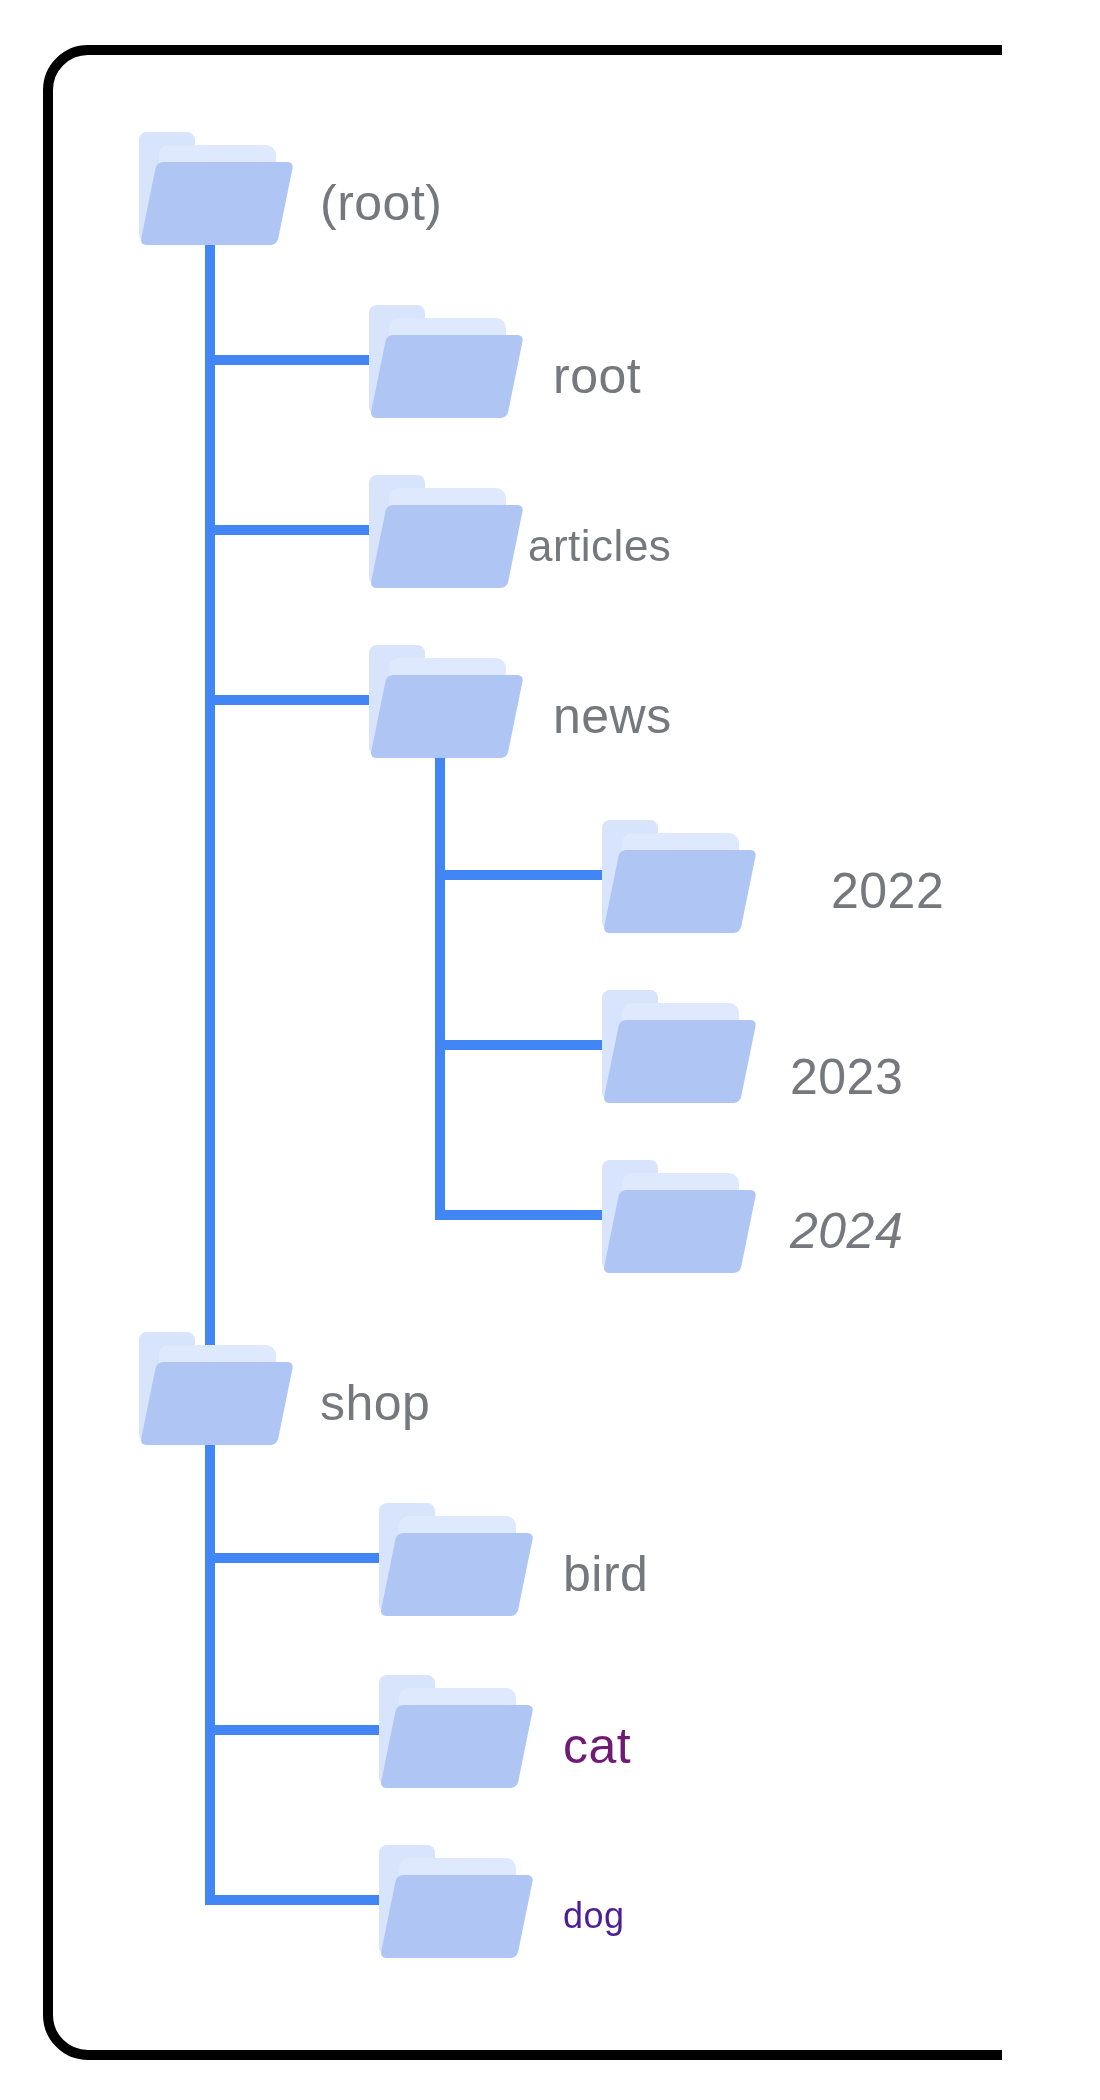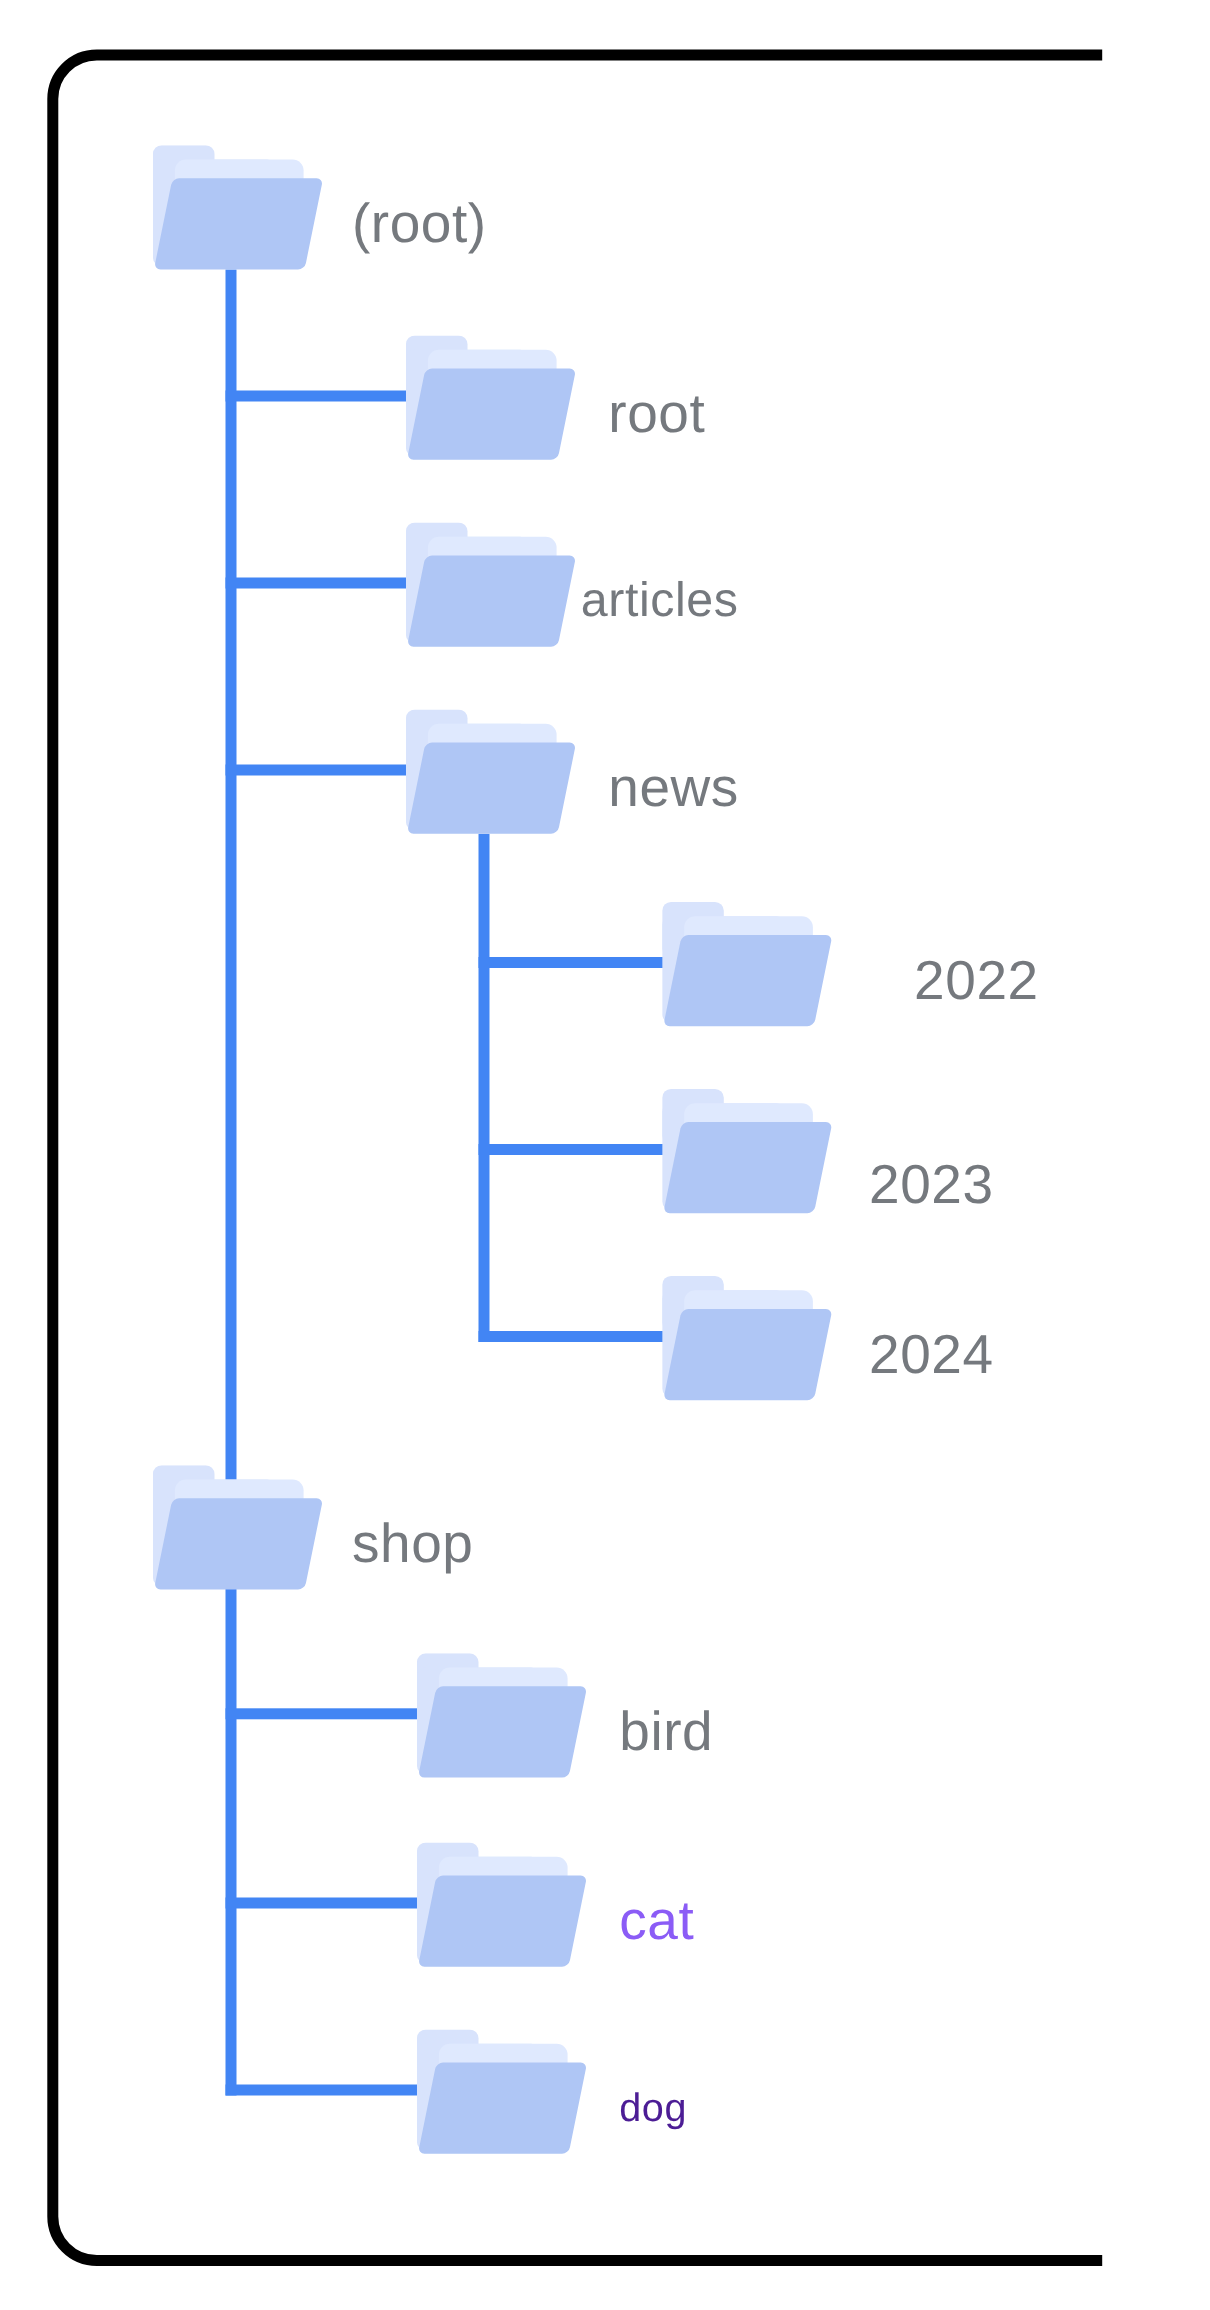--- a/index.html
+++ b/index.html
@@ -112,19 +112,19 @@
         <rect x="1" y="30" width="137" height="83" rx="6" fill="#afc6f5" transform="translate(22.9 0) skewX(-11.5)"></rect>
       </svg>
     </div>
   <div id="layer-labels">
       <div class="tree-label" style="left: 320px; top: 203px; color: rgb(117, 121, 126); font-size: 50px;">(root)</div>
       <div class="tree-label" style="left: 553px; top: 376px; color: rgb(117, 121, 126); font-size: 50px;">root</div>
       <div class="tree-label" style="left: 528px; top: 546px; color: rgb(117, 121, 126); font-size: 44px;">articles</div>
       <div class="tree-label" style="left: 553px; top: 716px; color: rgb(117, 121, 126); font-size: 50px;">news</div>
       <div class="tree-label" style="left: 790px; top: 891px; color: rgb(117, 121, 126); font-size: 50px; margin-left: 41px;">2022</div>
       <div class="tree-label" style="left: 790px; top: 1061px; color: rgb(117, 121, 126); font-size: 50px; margin-top: 16px;">2023</div>
-      <div class="tree-label" style="left: 790px; top: 1231px; color: rgb(117, 121, 126); font-size: 50px;">2024</div>
+      <div class="tree-label" style="left: 790px; top: 1231px; color: rgb(117, 121, 126); font-size: 50px; font-style: italic;">2024</div>
       <div class="tree-label" style="left: 320px; top: 1403px; color: rgb(117, 121, 126); font-size: 50px;">shop</div>
       <div class="tree-label" style="left: 563px; top: 1574px; color: rgb(117, 121, 126); font-size: 50px;">bird</div>
-      <div class="tree-label" style="left: 563px; top: 1746px; color: #8b5cf6; font-size: 50px;">cat</div>
+      <div class="tree-label" style="left: 563px; top: 1746px; color: #701a75; font-size: 50px;">cat</div>
       <div class="tree-label" style="left: 563px; top: 1916px; color: #4c1d95; font-size: 36px;">dog</div>
     </div>
 </div>
 
 </body></html>

